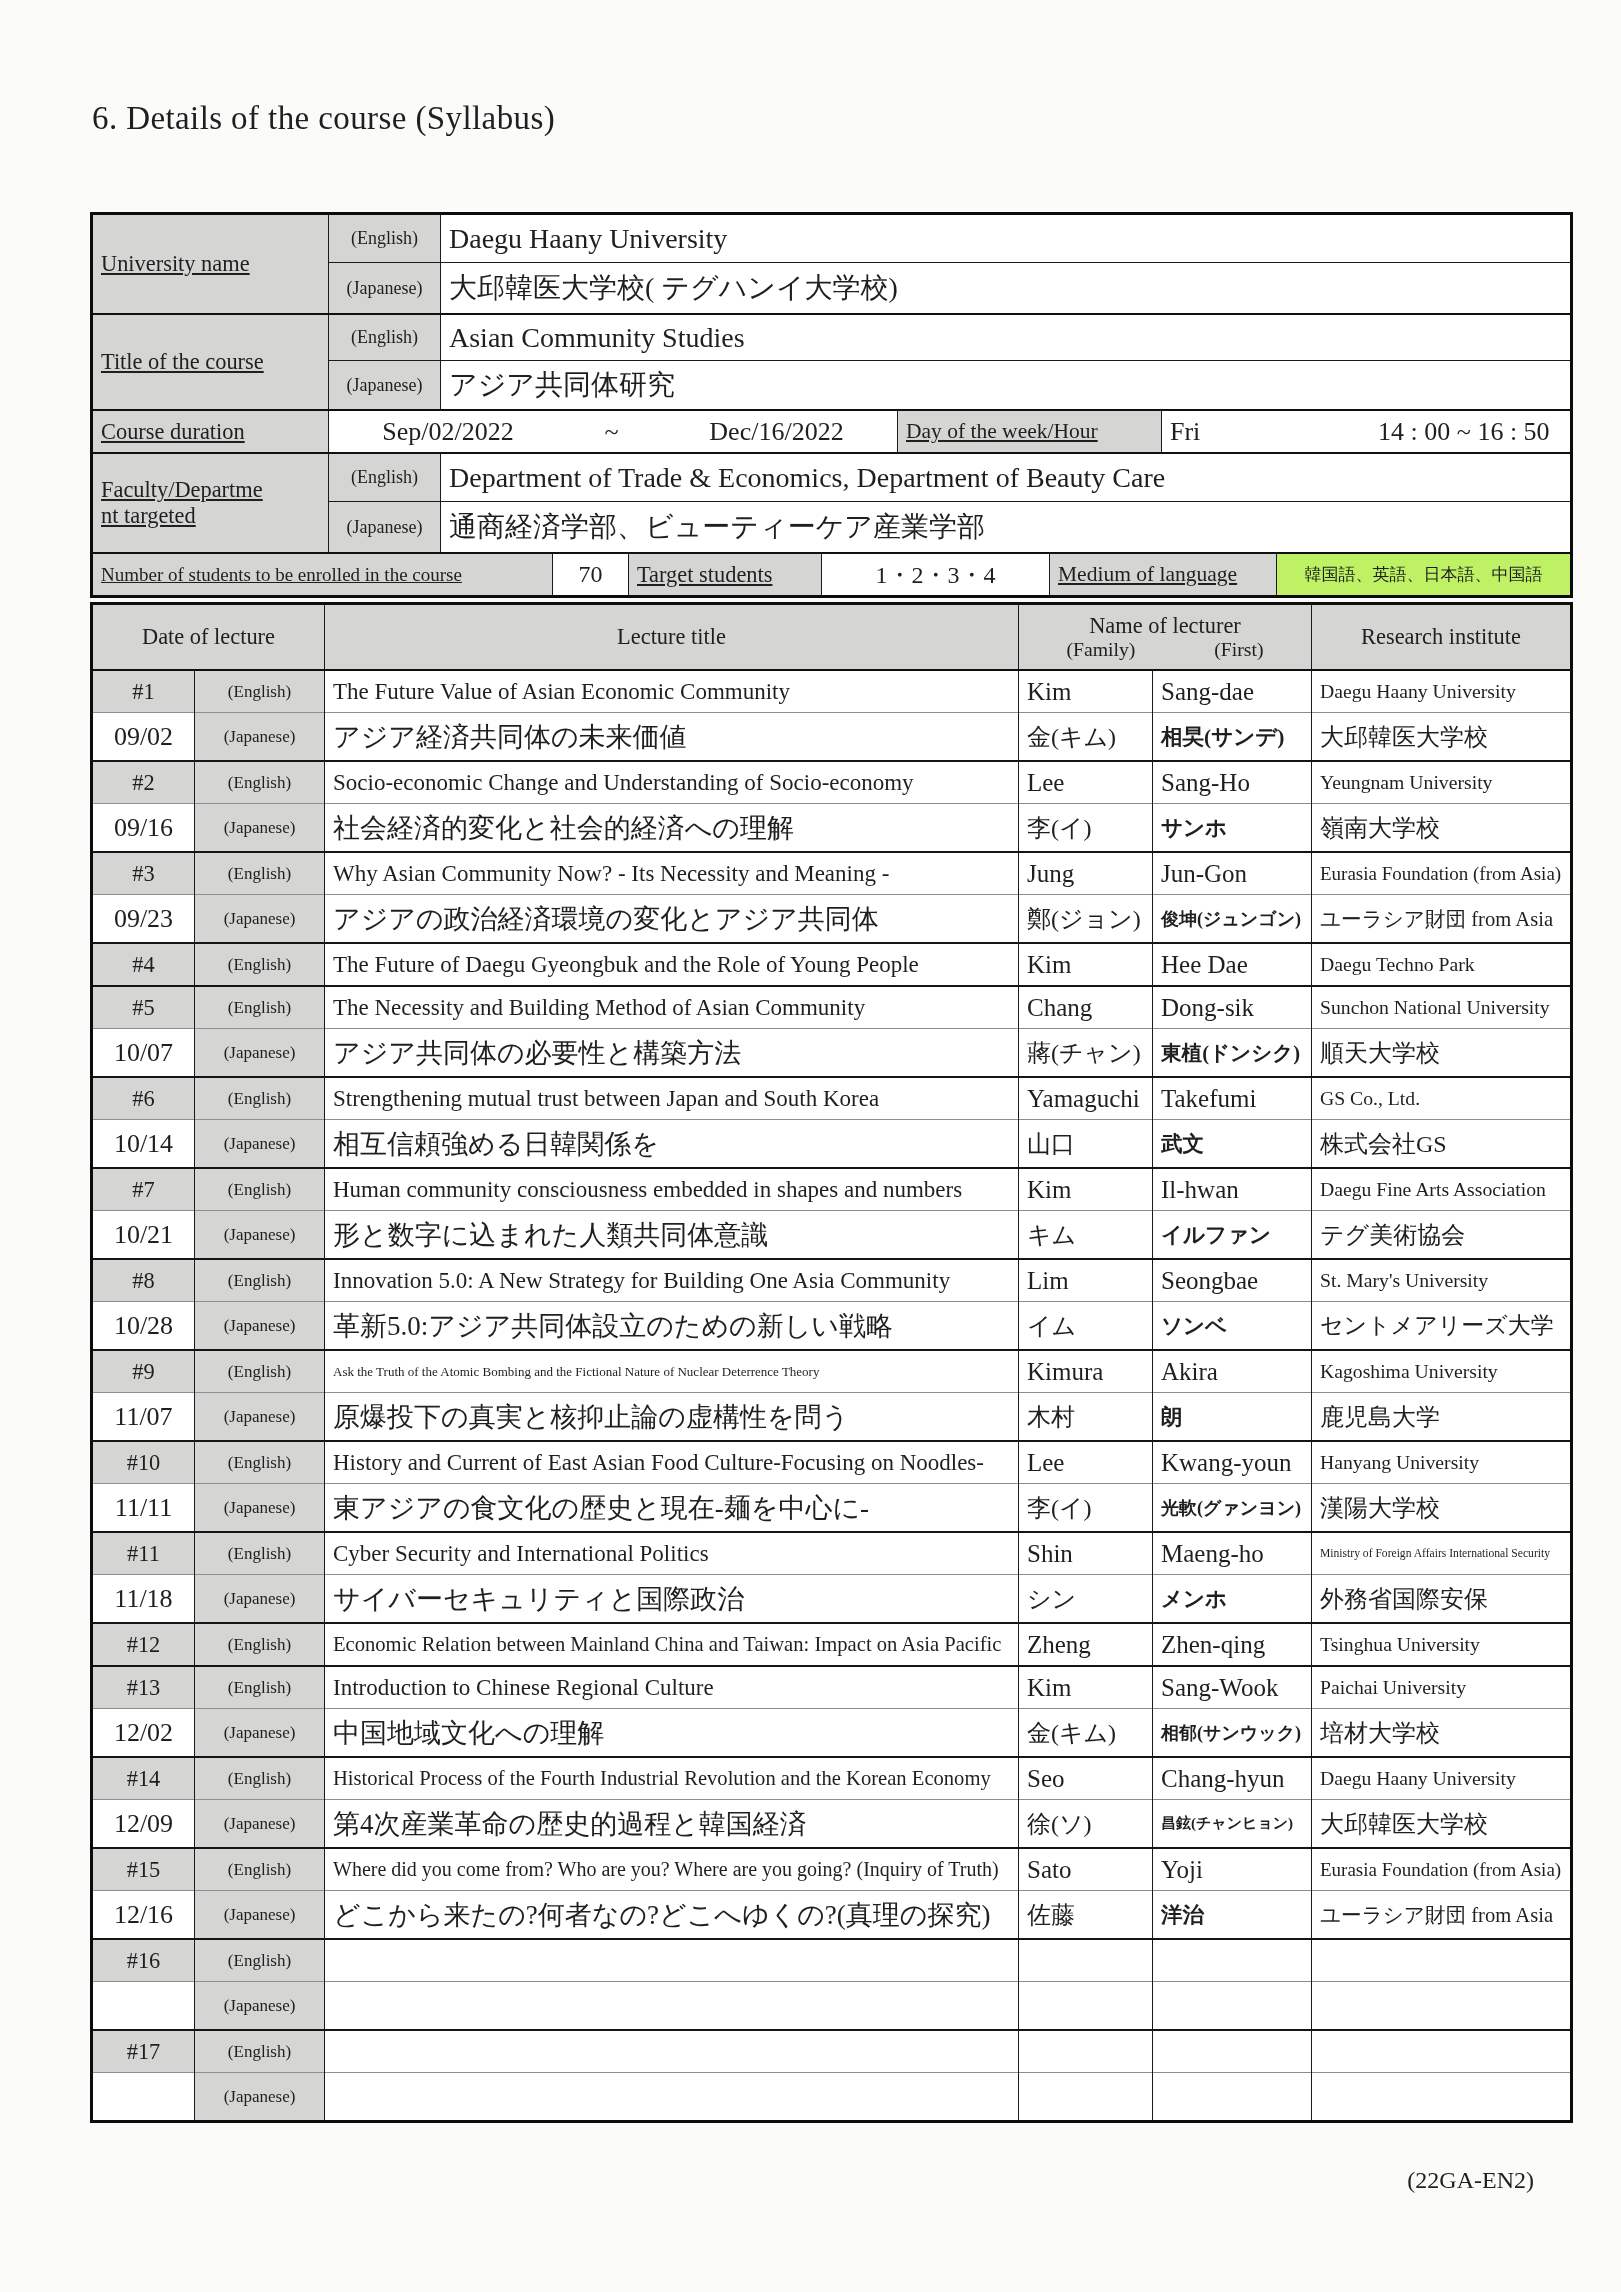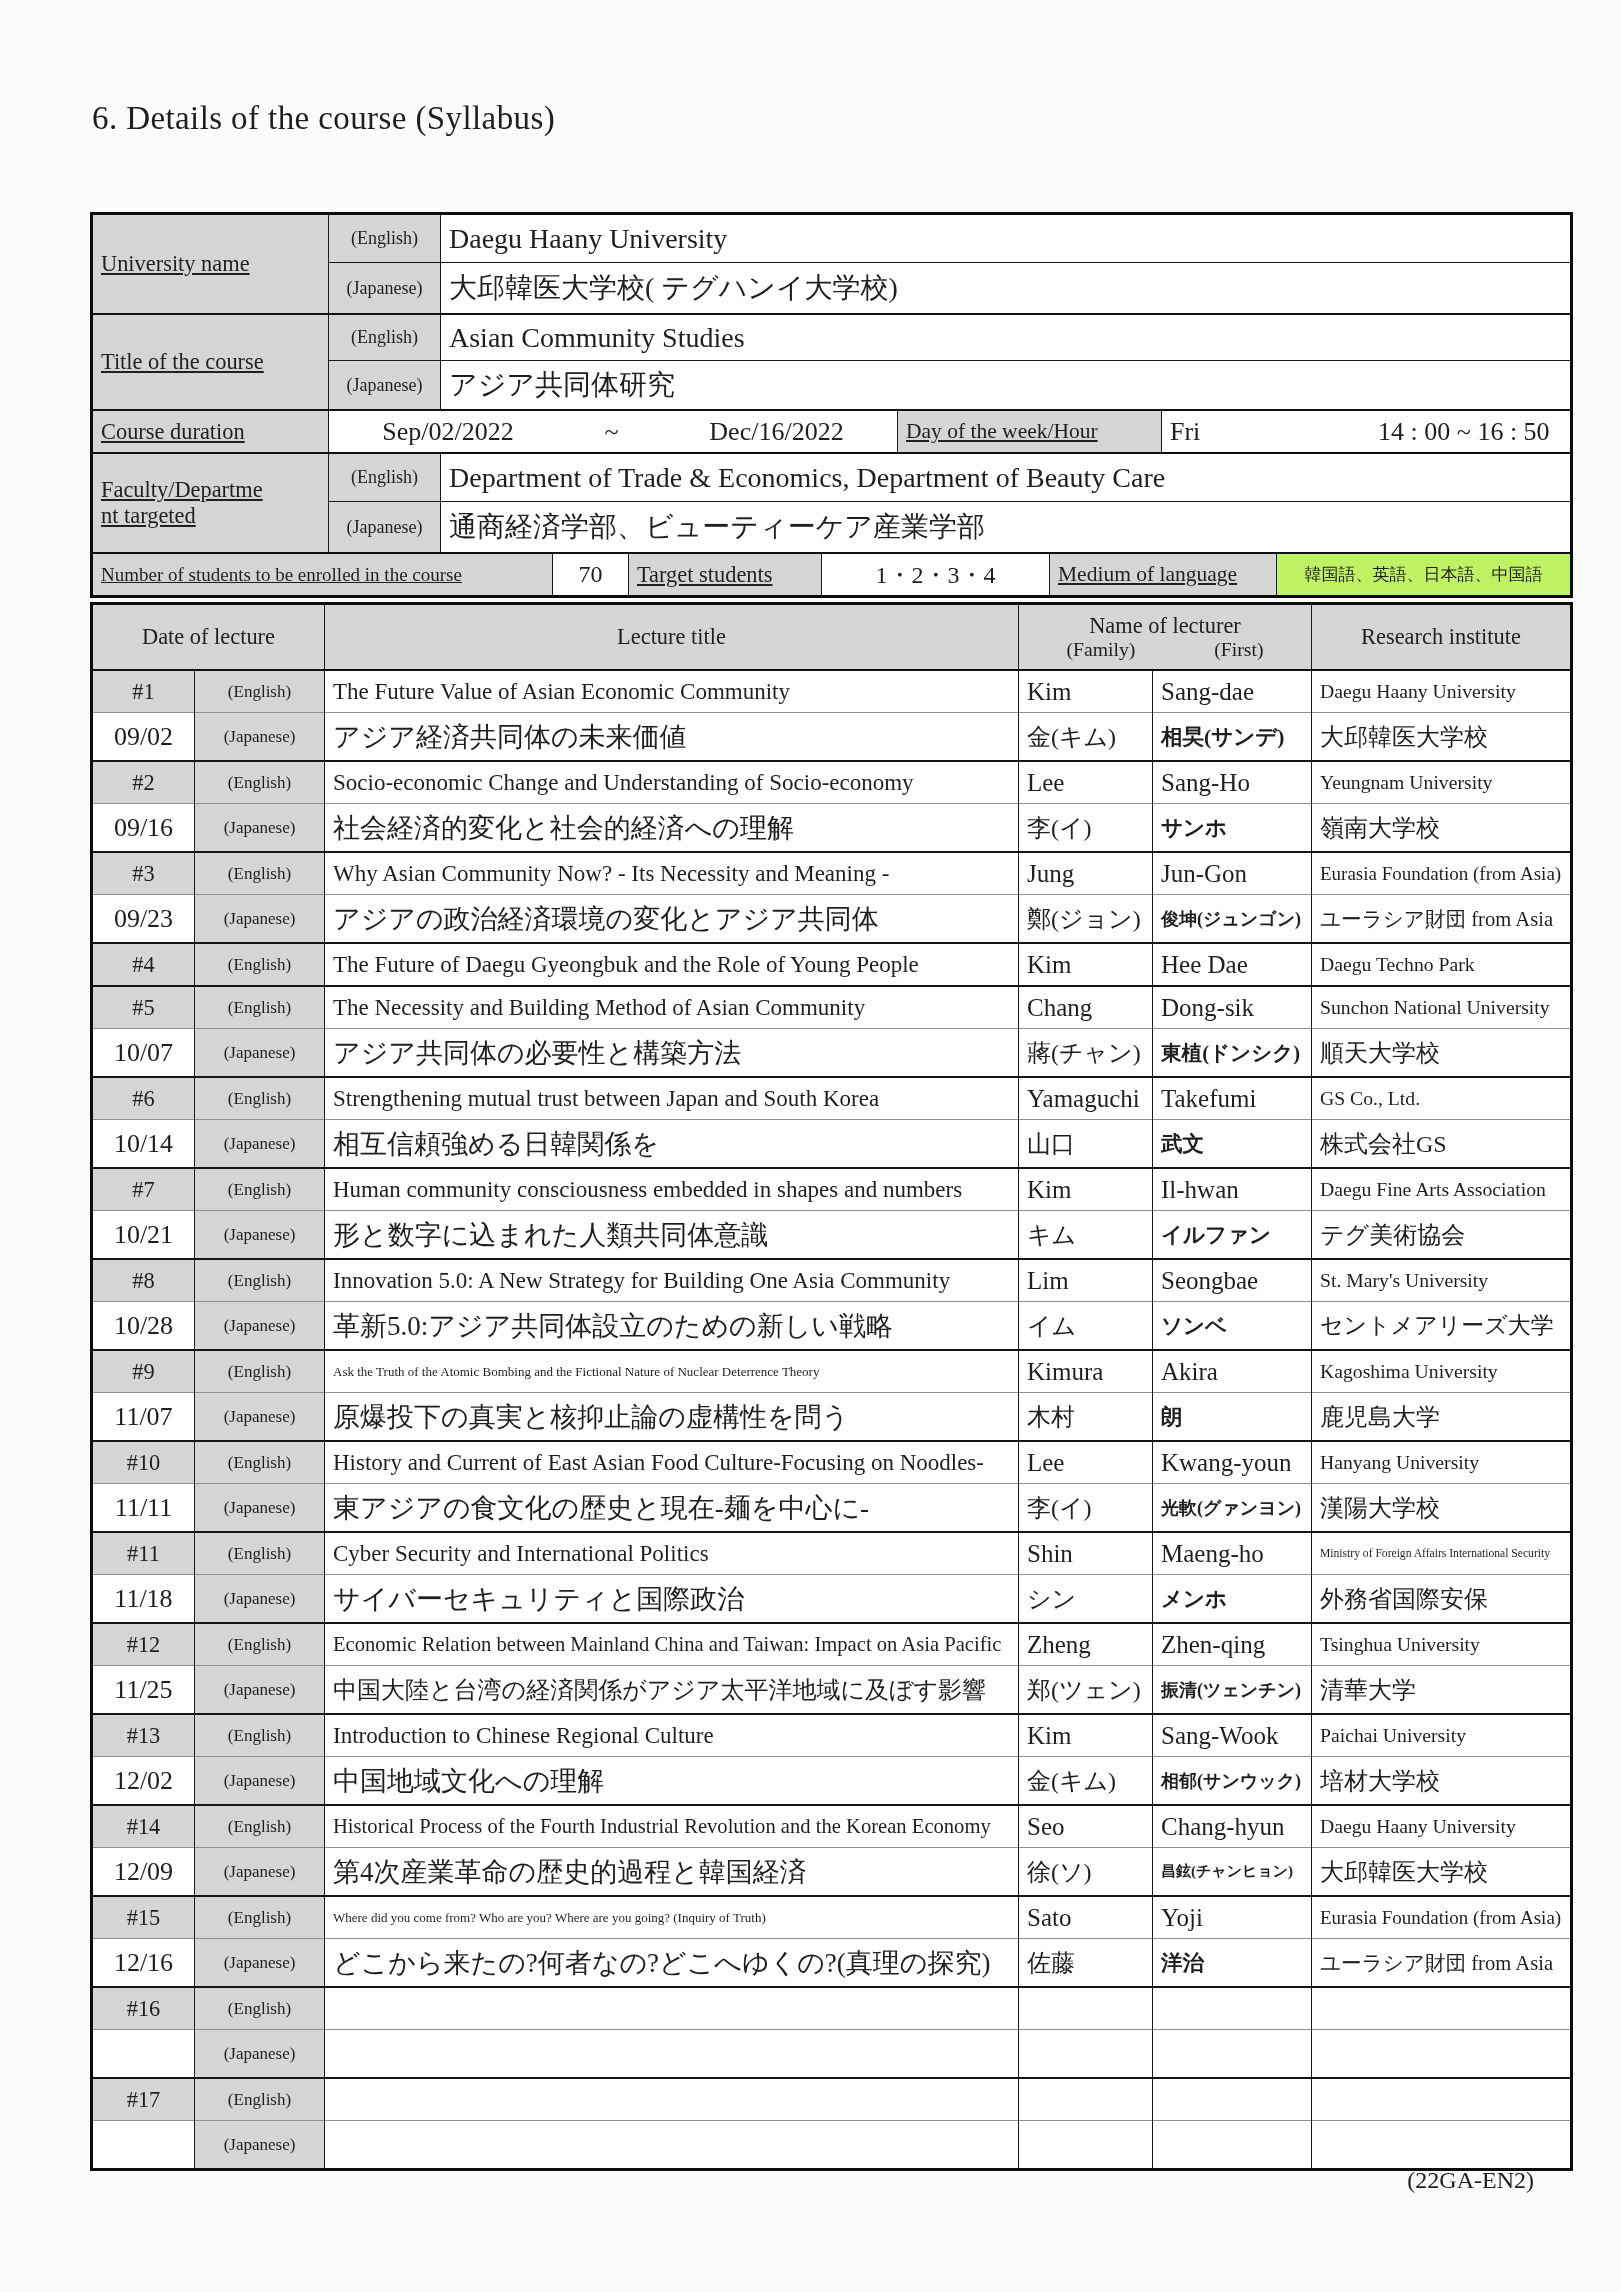--- a/index.html
+++ b/index.html
@@ -337,28 +337,20 @@
     </tr>
 
     <tr class="r-en">
       <td class="c-num shade">#12</td>
       <td class="c-lang shade">(English)</td>
       <td class="c-title fit" style="font-size: 20.6px;">Economic Relation between Mainland China and Taiwan: Impact on Asia Pacific</td>
       <td class="c-family fit">Zheng</td>
       <td class="c-first fit">Zhen-qing</td>
       <td class="c-inst fit">Tsinghua University</td>
     </tr>
-    <tr class="r-ja">
-      <td class="c-date">11/25</td>
-      <td class="c-lang shade">(Japanese)</td>
-      <td class="c-title fit" style="font-size: 24px;">中国大陸と台湾の経済関係がアジア太平洋地域に及ぼす影響</td>
-      <td class="c-family fit">郑(ツェン)</td>
-      <td class="c-first fit" style="font-size: 18px;">振清(ツェンチン)</td>
-      <td class="c-inst fit">清華大学</td>
-    </tr>
 
     <tr class="r-en">
       <td class="c-num shade">#13</td>
       <td class="c-lang shade">(English)</td>
       <td class="c-title fit">Introduction to Chinese Regional Culture</td>
       <td class="c-family fit">Kim</td>
       <td class="c-first fit">Sang-Wook</td>
       <td class="c-inst fit">Paichai University</td>
     </tr>
     <tr class="r-ja">
@@ -383,21 +375,21 @@
       <td class="c-lang shade">(Japanese)</td>
       <td class="c-title fit">第4次産業革命の歴史的過程と韓国経済</td>
       <td class="c-family fit">徐(ソ)</td>
       <td class="c-first fit" style="font-size: 15px;">昌鉉(チャンヒョン)</td>
       <td class="c-inst fit">大邱韓医大学校</td>
     </tr>
 
     <tr class="r-en">
       <td class="c-num shade">#15</td>
       <td class="c-lang shade">(English)</td>
-      <td class="c-title fit" style="font-size: 13px;">Where did you come from? Who are you? Where are you going? (Inquiry of Truth)</td>
+      <td class="c-title fit" style="font-size: 20px;">Where did you come from? Who are you? Where are you going? (Inquiry of Truth)</td>
       <td class="c-family fit">Sato</td>
       <td class="c-first fit">Yoji</td>
       <td class="c-inst fit" style="font-size: 19px;">Eurasia Foundation (from Asia)</td>
     </tr>
     <tr class="r-ja">
       <td class="c-date">12/16</td>
       <td class="c-lang shade">(Japanese)</td>
       <td class="c-title fit">どこから来たの?何者なの?どこへゆくの?(真理の探究)</td>
       <td class="c-family fit">佐藤</td>
       <td class="c-first fit">洋治</td>

